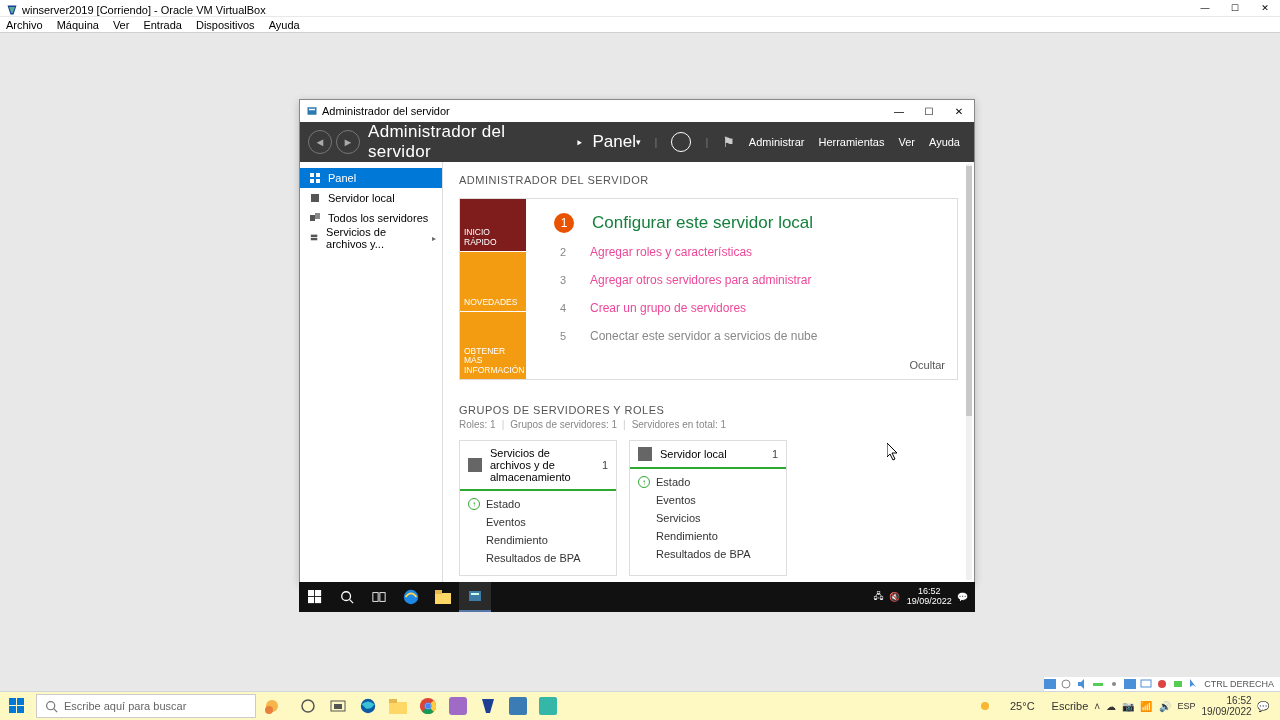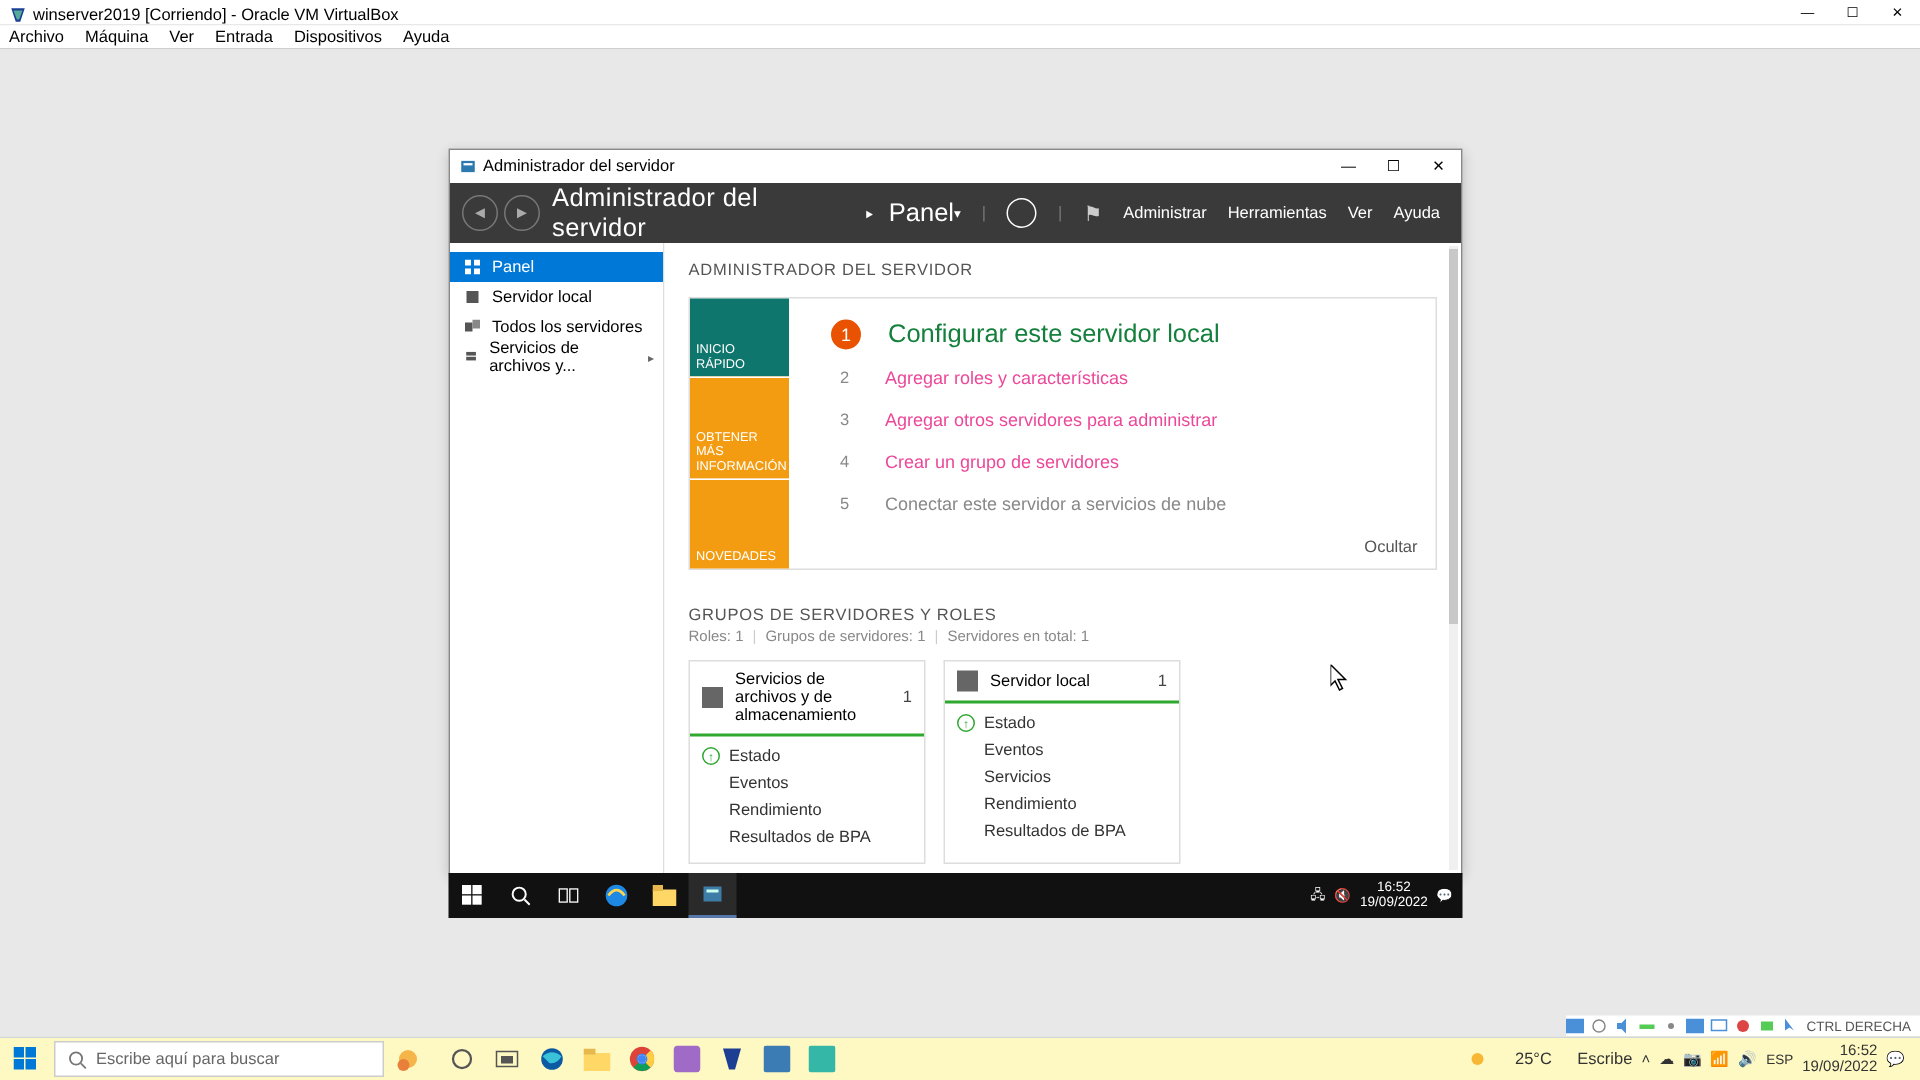--- a/index.html
+++ b/index.html
@@ -41,21 +41,21 @@
 
 .sm-main { flex: 1; background: #fff; padding: 12px 16px 8px 16px; overflow: hidden; position: relative; }
 .sm-main-scroll { position:absolute; right:2px; top:2px; bottom:2px; width:6px; background:#f0f0f0; }
 .sm-main-scroll-thumb { position:absolute; top:2px; width:6px; height:250px; background:#c8c8c8; }
 
 .sm-h1 { font-size: 11px; color: #555; letter-spacing: .5px; margin-bottom: 12px; font-weight: 400; }
 
 .welcome-box { border: 1px solid #ddd; display: flex; min-height: 180px; }
 .welcome-tabs { width: 66px; display: flex; flex-direction: column; }
 .w-tab { flex: none; color: #fff; font-size: 8.5px; padding: 4px 4px; display: flex; align-items: flex-end; line-height: 1.1; }
-.w-tab.orange1 { background: #0f766e; height: 52px; }
+.w-tab.orange1 { background: #7f1d1d; height: 52px; }
 .w-tab.orange2 { background: #f39c12; height: 60px; border-top:1px solid #fff;}
 .w-tab.orange3 { background: #f39c12; height: 68px; border-top:1px solid #fff;}
 .welcome-steps { flex: 1; padding: 14px 14px 6px 28px; position:relative; }
 .w-step { display: flex; align-items: center; gap: 18px; margin-bottom: 10px; }
 .w-num { width: 18px; height: 18px; display: flex; align-items: center; justify-content: center; font-size: 11px; color: #888; }
 .w-step.primary .w-num { background: #e85200; color: #fff; border-radius: 50%; width: 20px; height: 20px; font-size: 12px; }
 .w-step.primary .w-text { font-size: 17px; color: #15803d; font-weight: 300; }
 .w-text { font-size: 12px; color: #ec4899; cursor: pointer; }
 .w-text.muted { color: #888; }
 .w-hide { position: absolute; right: 12px; bottom: 8px; font-size: 11px; color: #555; }
@@ -210,22 +210,22 @@
 
       <div class="sm-main">
         <div class="sm-main-scroll">
             <div class="sm-main-scroll-thumb"></div>
           </div>
         <div class="sm-h1">ADMINISTRADOR DEL SERVIDOR</div>
 
         <div class="welcome-box">
           <div class="welcome-tabs">
             <div class="w-tab orange1">INICIO RÁPIDO</div>
+            <div class="w-tab orange2">NOVEDADES</div>
             <div class="w-tab orange3">OBTENER MÁS INFORMACIÓN</div>
-            <div class="w-tab orange2">NOVEDADES</div>
           </div>
           <div class="welcome-steps">
             <div class="w-step primary">
               <span class="w-num">1</span>
               <span class="w-text">Configurar este servidor local</span>
             </div>
             <div class="w-step">
               <span class="w-num">2</span>
               <span class="w-text">Agregar roles y características</span>
             </div>

